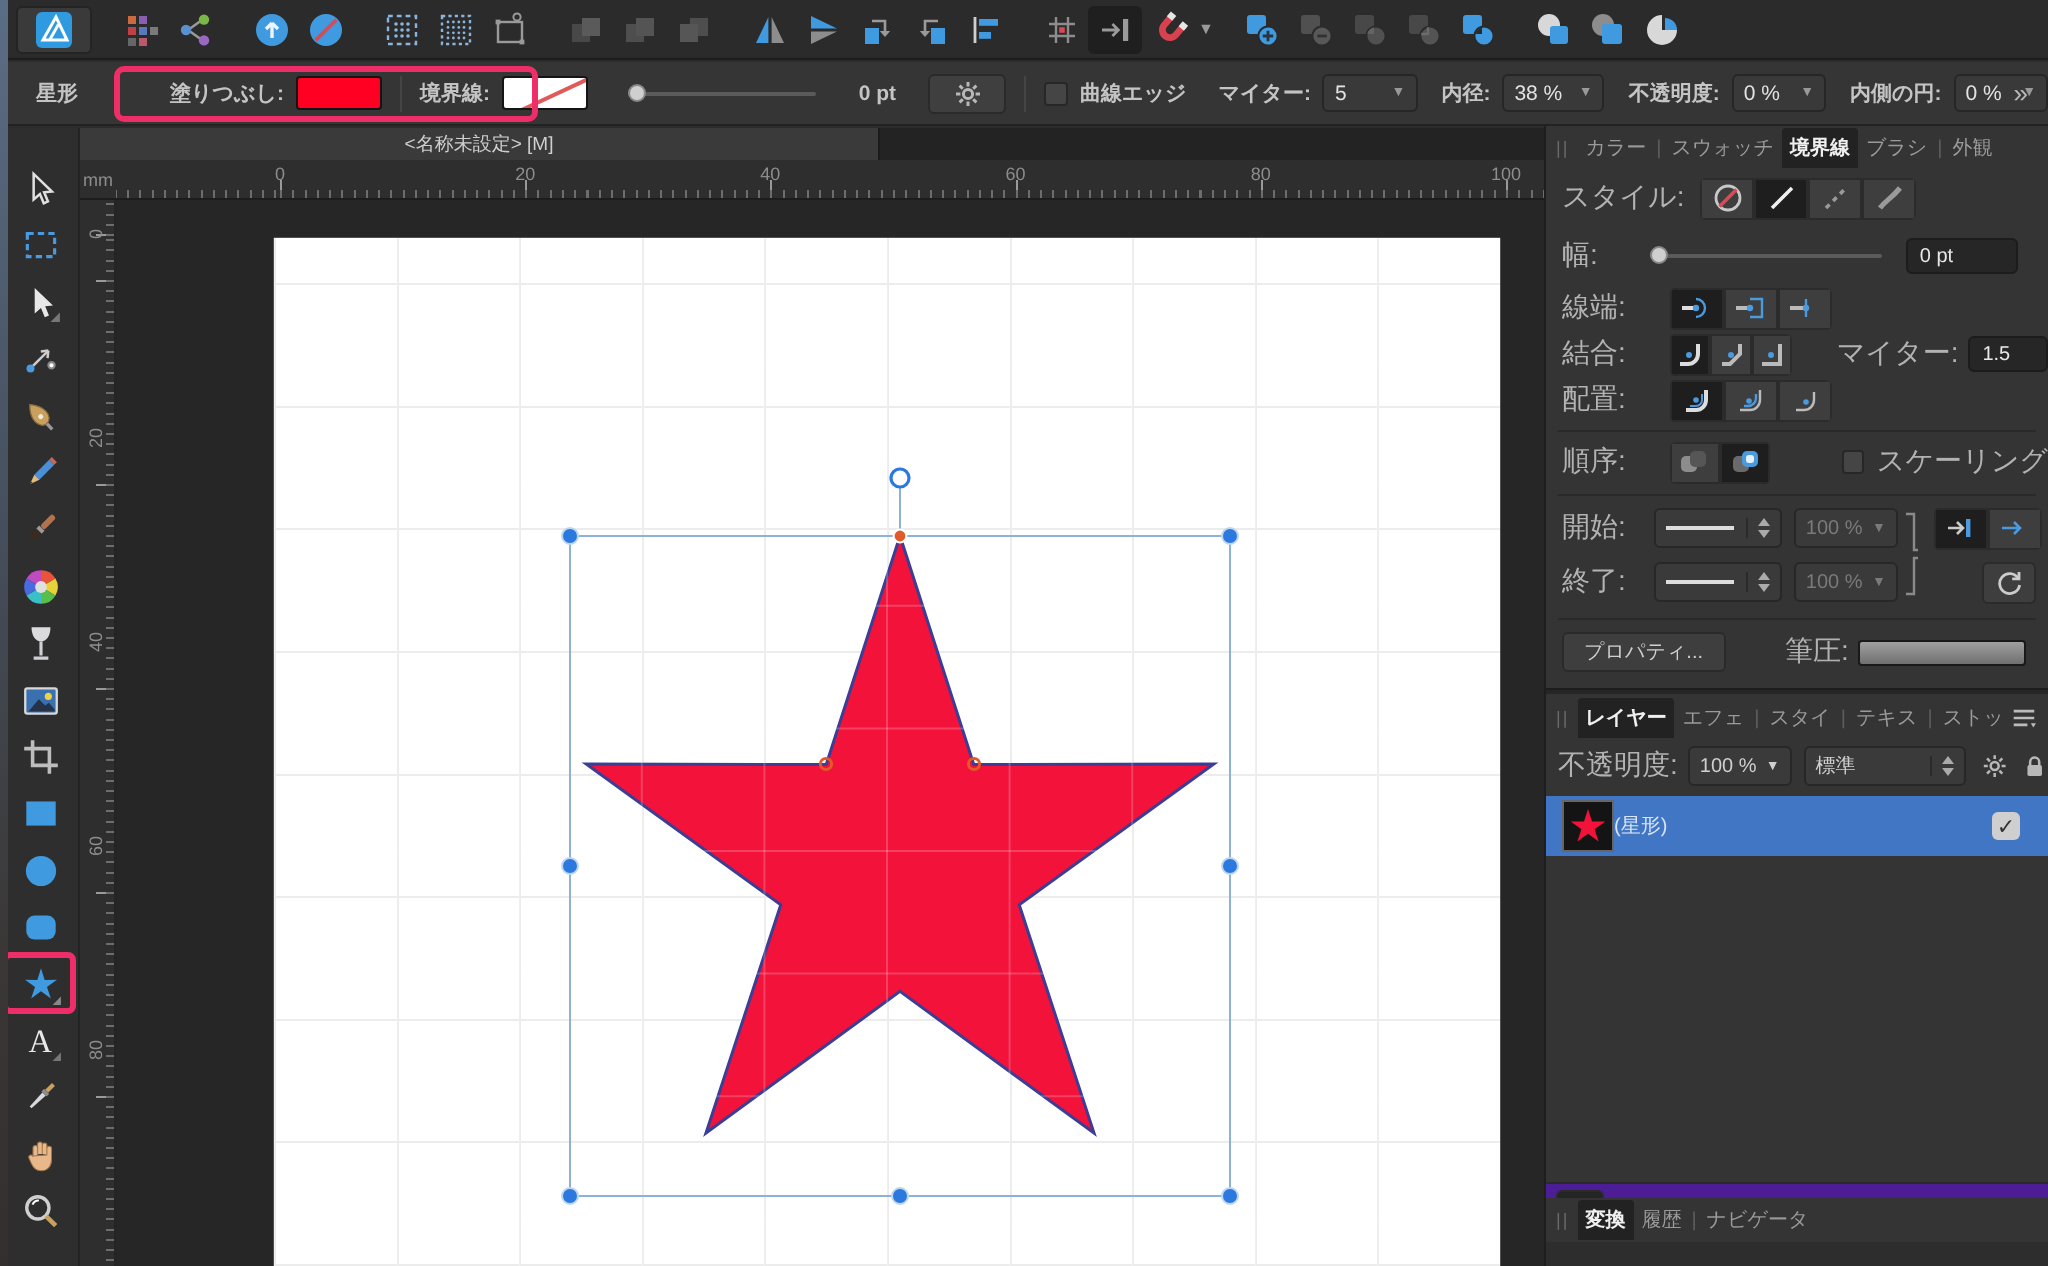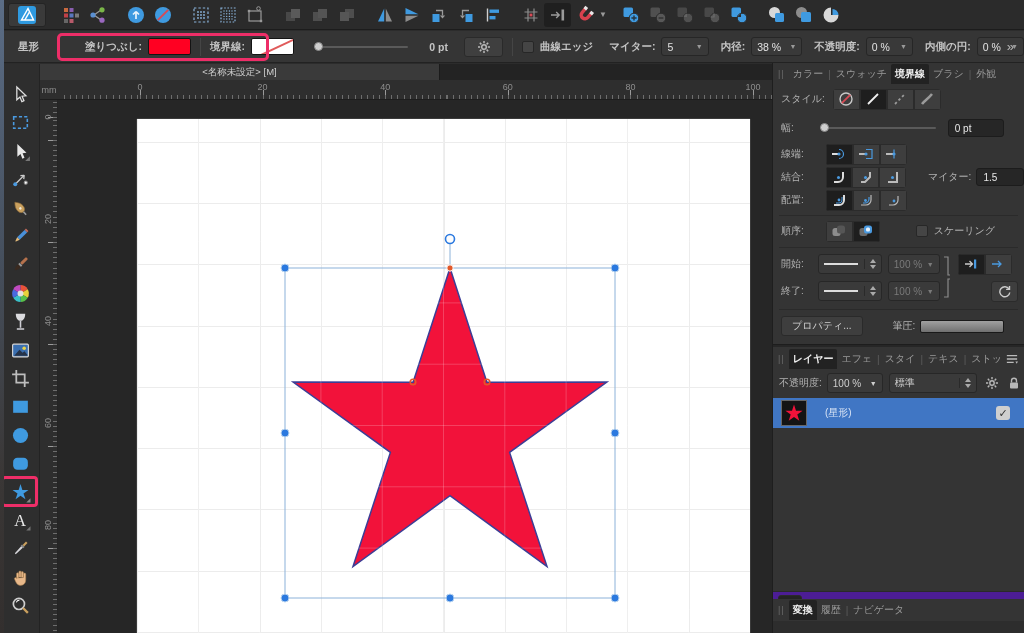--- a/index.html
+++ b/index.html
@@ -80,21 +80,21 @@
   #artboard { position:absolute; background:#fff;
     background-image:
       repeating-linear-gradient(90deg,#ececec 0 1px,transparent 1px 61.3px),
       repeating-linear-gradient(0deg,#ececec 0 1px,transparent 1px 61.3px); }
   #canvas-svg { position:absolute; left:0; top:0; }
   #v-scrollbar { position:absolute; right:4px; top:100px; width:5px; height:372px; background:#5a5a5a; border-radius:3px; opacity:.75; }
   
   #right-panel { position:absolute; left:772px; top:63px; width:252px; height:570px; background:#343434;
     border-left:1px solid #1e1e1e; font-size:10px; }
   .prow { position:absolute; left:0; right:0; display:flex; align-items:center; height:22px; }
-  .plbl { color:#b2b2b2; font-size:10px; white-space:nowrap; }
+  .plbl { color:#b2b2b2; font-size:14px; white-space:nowrap; }
   .ptab { color:#9a9a9a; padding:3px 4px; white-space:nowrap; }
   .ptab.active { background:#222; color:#f0f0f0; border-radius:2px 2px 0 0; font-weight:bold; }
   .psep { color:#5d5d5d; padding:0 1px; }
   .grip { color:#6a6a6a; font-size:9px; letter-spacing:1px; margin:0 4px 0 5px; }
   .pbtn { width:27px; height:21px; background:#3e3e3e; border:1px solid #2b2b2b; display:flex;
     align-items:center; justify-content:center; }
   .pbtn.sel { background:#1e1e1e; }
   .bgroup { display:flex; border-radius:3px; overflow:hidden; }
   .pfield { height:18px; background:#262626; border:1px solid #1c1c1c; border-radius:3px;
     color:#e8e8e8; display:flex; align-items:center; padding:0 6px; font-size:10px; }
@@ -107,21 +107,21 @@
   .stepper i.dn { border-top:4px solid #aaa; }
   .hrline { position:absolute; left:6px; right:6px; height:1px; background:#2a2a2a; }
   .pdivider { position:absolute; left:0; right:0; height:3px; background:#262626; border-top:1px solid #1d1d1d; }
   .pressure { width:84px; height:13px; border:1px solid #191919; border-radius:2px;
     background:linear-gradient(#a0a0a0,#707070); }
   #props-btn { height:20px; background:#3e3e3e; border:1px solid #2a2a2a; border-radius:3px;
     color:#cfcfcf; display:flex; align-items:center; justify-content:center; padding:0 10px; font-size:10px; }
   #layer-row { position:absolute; left:0; right:0; height:30px; background:#4076c4; display:flex; align-items:center; }
   #layer-thumb { width:26px; height:26px; margin-left:8px; background:#141414; border:1px solid #666; display:flex;
     align-items:center; justify-content:center; }
-  #layer-name { color:#d9e4f5; margin-left:18px; }
+  #layer-name { color:#d9e4f5; margin-left:0; }
   #layer-check { width:14px; height:14px; margin-left:auto; margin-right:14px; background:#cfcfcf;
     border-radius:3px; color:#333; font-size:11px; display:flex; align-items:center; justify-content:center; font-weight:bold; }
   .fxtext { color:#b8b8b8; font-style:italic; font-size:12px; font-family:"Liberation Serif",serif; }
 </style>
 </head>
 <body>
 
 <div id="app">
 
   <div id="edge-sliver"></div>

